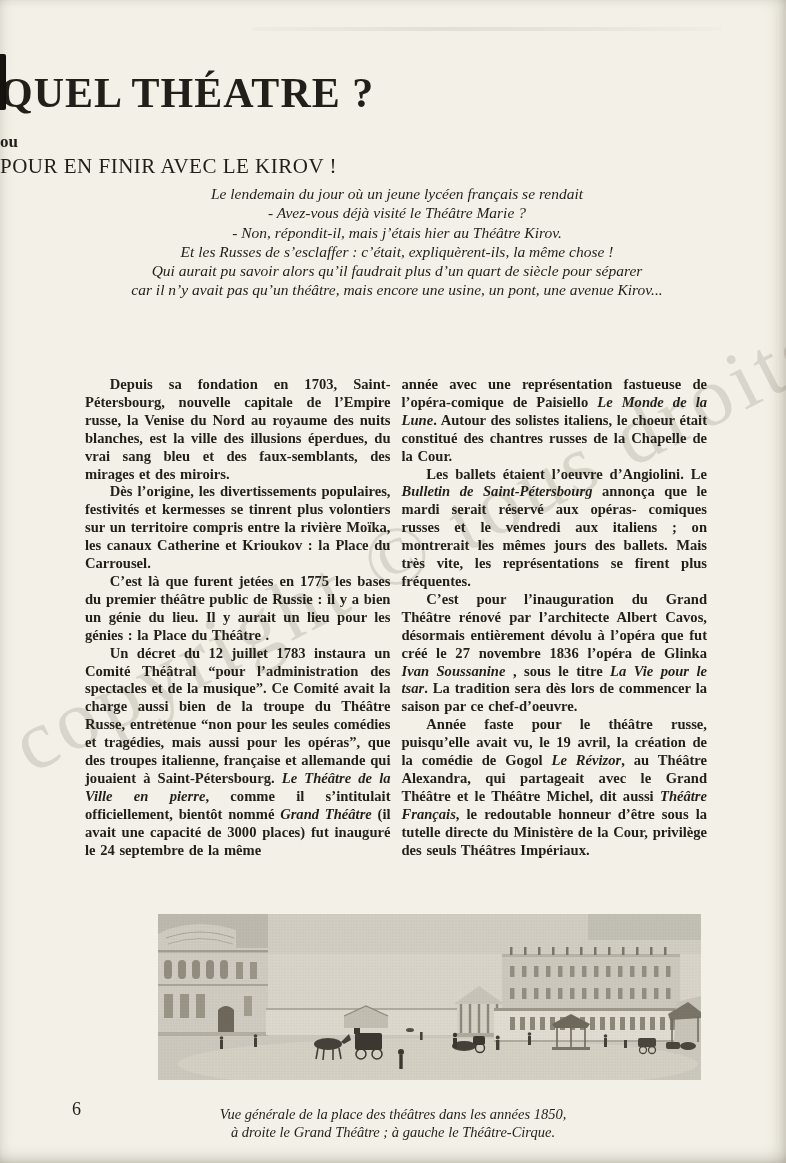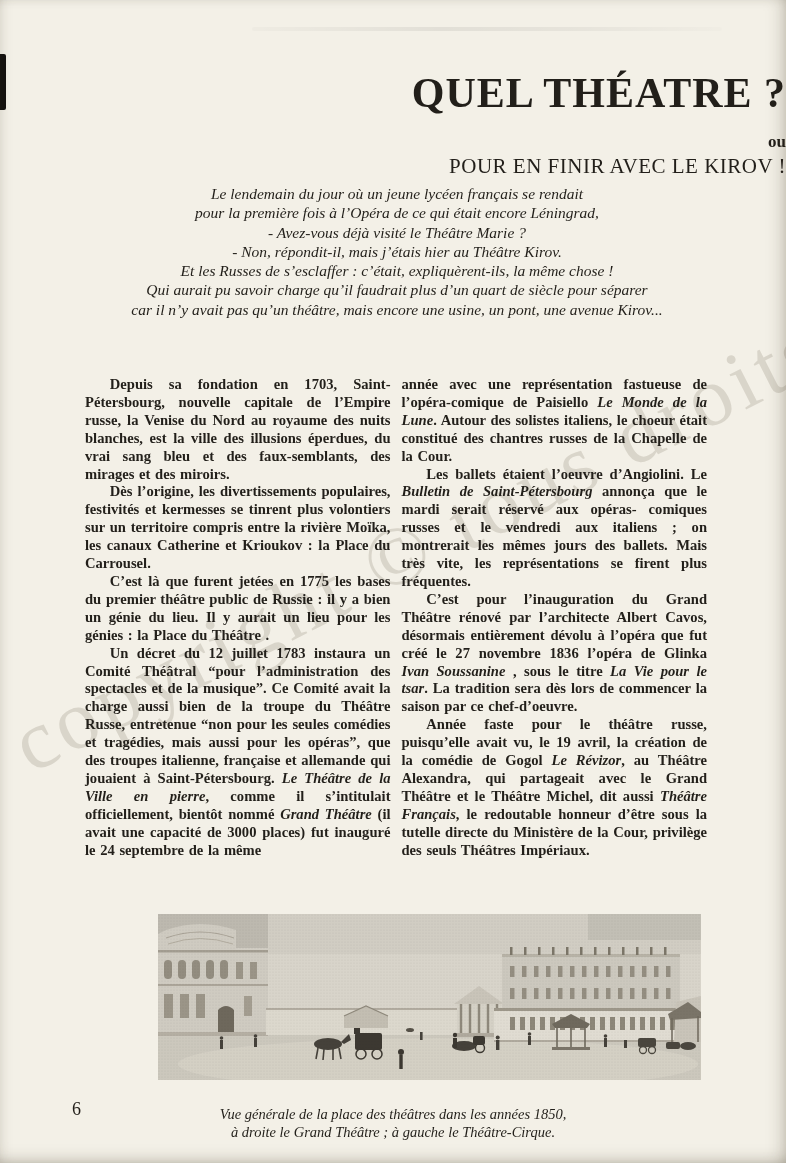--- a/index.html
+++ b/index.html
@@ -18,21 +18,21 @@
   }
   .watermark{
     position:absolute;left:18px;top:700px;z-index:0;
     transform:rotate(-27deg);transform-origin:0 50%;
     font-size:84px;letter-spacing:5px;white-space:nowrap;
     color:rgba(126,119,102,.22);pointer-events:none;
   }
   .scan-mark{position:absolute;left:0;top:54px;width:6px;height:56px;background:#141210;border-radius:0 2px 2px 0;z-index:4;}
   .scan-smudge{position:absolute;left:252px;top:27px;width:470px;height:4px;border-radius:2px;z-index:1;
     background:linear-gradient(90deg,rgba(0,0,0,.02),rgba(0,0,0,.07) 40%,rgba(0,0,0,.05) 70%,rgba(0,0,0,.01));}
-  .header{position:absolute;top:70px;left:0;right:0;text-align:right;z-index:1;}
+  .header{position:absolute;top:70px;left:0;right:0;text-align:left;z-index:1;}
   .title{margin:0;font-size:42px;font-weight:700;letter-spacing:1px;line-height:1.1;}
   .connector{margin-top:16px;font-size:17px;font-weight:700;}
   .subtitle{margin:2px 0 0 0;font-size:21px;font-weight:400;letter-spacing:.5px;}
   .intro{position:absolute;top:184px;left:48px;right:40px;text-align:center;z-index:1;
     font-style:italic;font-size:15.5px;line-height:19.3px;}
   .columns{position:absolute;top:376px;left:85px;width:622px;display:flex;gap:11px;z-index:1;}
   .col{width:306px;text-align:justify;font-size:14.6px;line-height:17.9px;word-spacing:1px;}
   .para{margin:0;text-indent:1.7em;font-weight:bold;}
   .col-right .para:first-child{text-indent:0;}
   .figure{position:absolute;top:898px;left:118px;width:543px;height:166px;z-index:2;}
@@ -51,25 +51,24 @@
   <div class="scan-smudge"></div>
 
   <header class="header">
     <h1 class="title">QUEL THÉATRE ?</h1>
     <div class="connector">ou</div>
     <h2 class="subtitle">POUR EN FINIR AVEC LE KIROV !</h2>
   </header>
 
   <section class="intro">
       <div class="intro-line">Le lendemain du jour où un jeune lycéen français se rendait</div>
-      <div class="intro-line">pour la première fois à l’Opéra de ce qui était encore Léningrad,</div>
       <div class="intro-line">- Avez-vous déjà visité le Théâtre Marie ?</div>
       <div class="intro-line">- Non, répondit-il, mais j’étais hier au Théâtre Kirov.</div>
       <div class="intro-line">Et les Russes de s’esclaffer : c’était, expliquèrent-ils, la même chose !</div>
-      <div class="intro-line">Qui aurait pu savoir charge qu’il faudrait plus d’un quart de siècle pour séparer</div>
+      <div class="intro-line">Qui aurait pu savoir alors qu’il faudrait plus d’un quart de siècle pour séparer</div>
       <div class="intro-line">car il n’y avait pas qu’un théâtre, mais encore une usine, un pont, une avenue Kirov...</div>
     </section>
 
   <section class="columns">
     <div class="col col-left">
         <p class="para"><span>Depuis sa fondation en 1703, Saint-Pétersbourg, nouvelle capitale de l’Empire russe, la Venise du Nord au royaume des nuits blanches, est la ville des illusions éperdues, du vrai sang bleu et des faux-semblants, des mirages et des miroirs.</span></p>
         <p class="para"><span>Dès l’origine, les divertissements populaires, festivités et kermesses se tinrent plus volontiers sur un territoire compris entre la rivière Moïka, les canaux Catherine et Krioukov : la Place du Carrousel.</span></p>
         <p class="para"><span>C’est là que furent jetées en 1775 les bases du premier théâtre public de Russie : il y a bien un génie du lieu. Il y aurait un lieu pour les génies : la Place du Théâtre .</span></p>
         <p class="para"><span>Un décret du 12 juillet 1783 instaura un Comité Théâtral “pour l’administration des spectacles et de la musique”. Ce Comité avait la charge aussi bien de la troupe du Théâtre Russe, entretenue “non pour les seules comédies et tragédies, mais aussi pour les opéras”, que des troupes italienne, française et allemande qui jouaient à Saint-Pétersbourg. </span><em>Le Théâtre de la Ville en pierre</em><span>, comme il s’intitulait officiellement, bientôt nommé </span><em>Grand Théâtre</em><span> (il avait une capacité de 3000 places) fut inauguré le 24 septembre de la même</span></p>
       </div>

